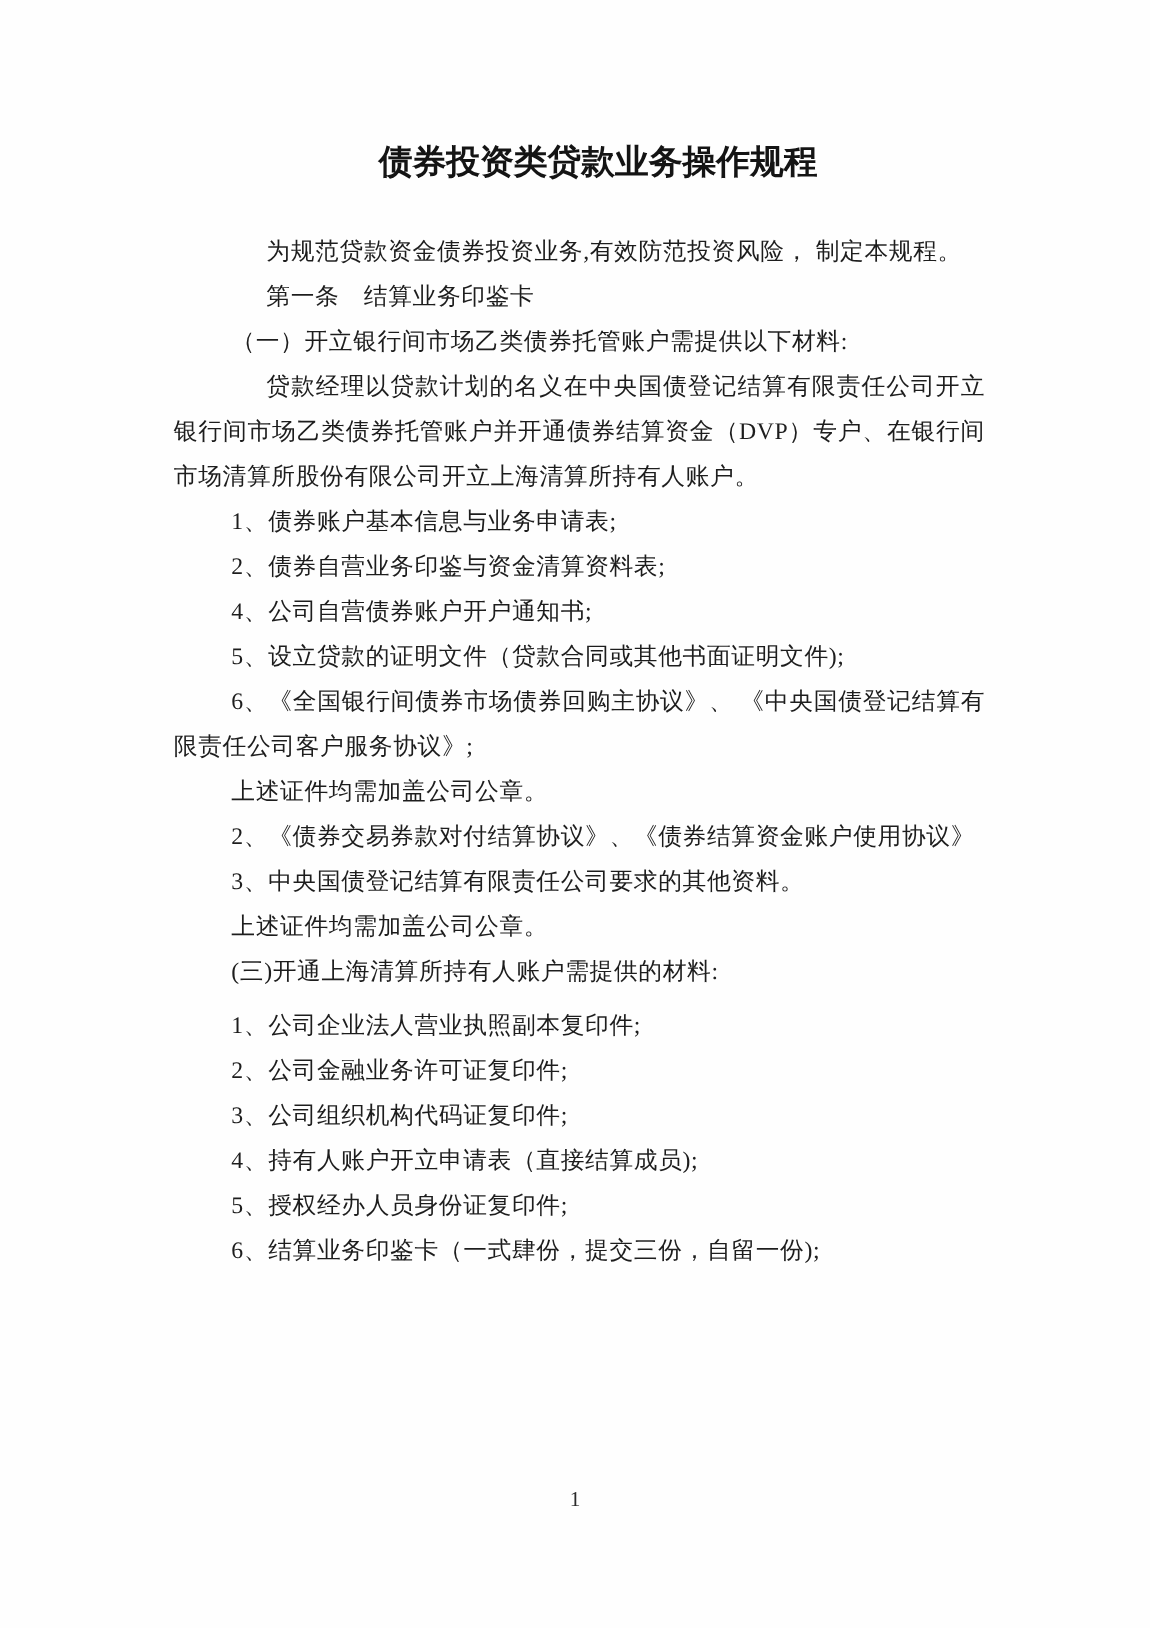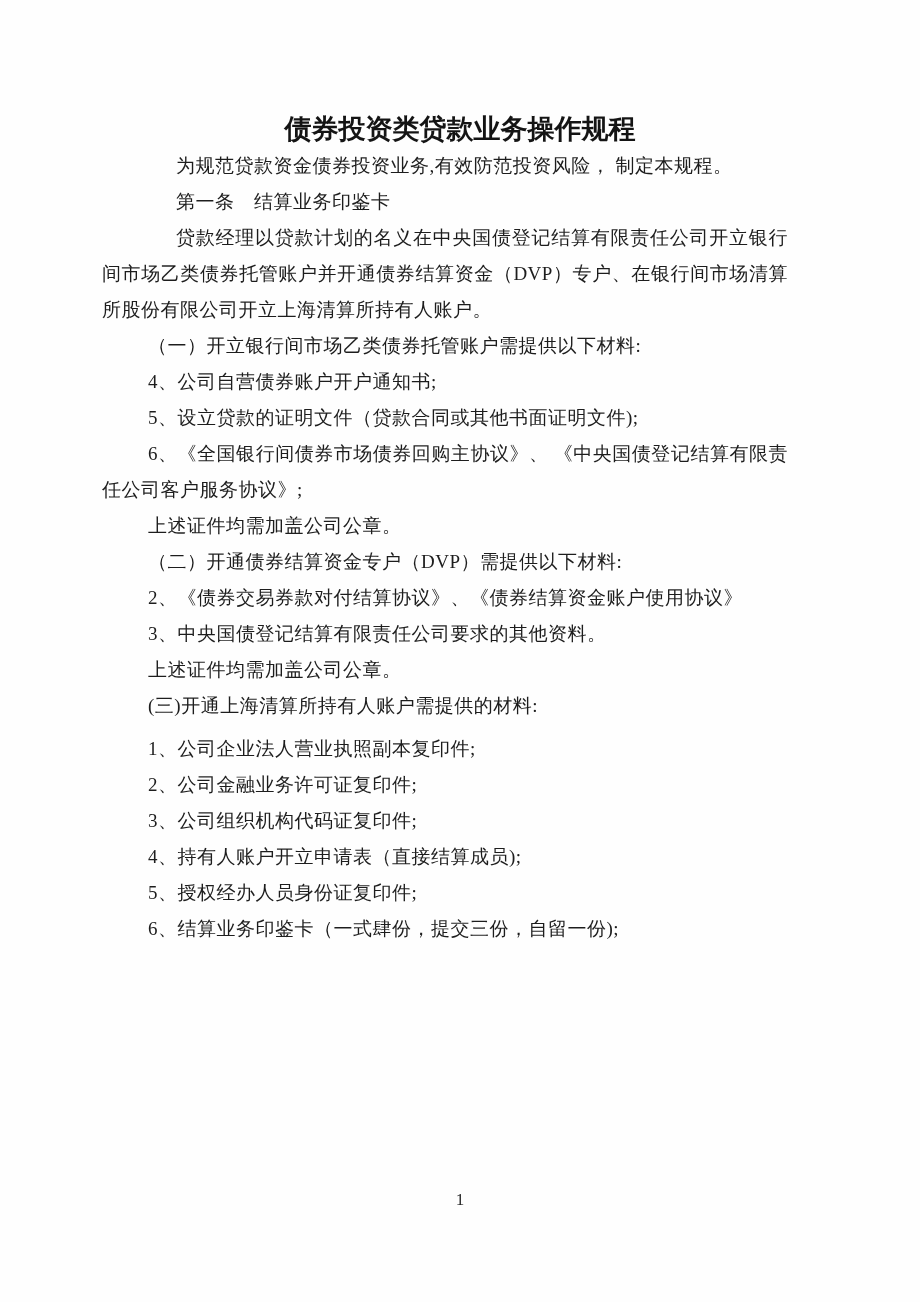--- a/index.html
+++ b/index.html
@@ -6,32 +6,34 @@
   html, body { background: #ffffff; }
 
   .page {
     position: relative;
     width: 920px;
     height: 1302px;
     background: #fefefe;
     overflow: hidden;
     font-family: "Liberation Serif", "DejaVu Serif", serif;
     color: #1d1d1d;
+    padding-left: 37px;
   }
 
   .doc-title {
     padding-top: 110px;
     text-align: center;
     font-size: 27px;
     font-weight: bold;
     line-height: 38px;
     color: #141414;
   }
 
   .doc-body {
+    margin-top: 36px;
     margin-left: 102px;
     margin-right: 132px;
   }
 
   .para {
     font-size: 19px;
     line-height: 36px;
     text-align: justify;
     letter-spacing: 0.5px;
   }
@@ -59,37 +61,38 @@
 <div class="page">
 
   <h1 class="doc-title">债券投资类贷款业务操作规程</h1>
 
   <div class="doc-body">
 
       <p class="para indent-first">为规范贷款资金债券投资业务,有效防范投资风险， 制定本规程。</p>
 
       <p class="para indent-first">第一条　结算业务印鉴卡</p>
 
+      <p class="para indent-list">（一）开立银行间市场乙类债券托管账户需提供以下材料:</p>
+
       <p class="para indent-first">贷款经理以贷款计划的名义在中央国债登记结算有限责任公司开立银行间市场乙类债券托管账户并开通债券结算资金（DVP）专户、在银行间市场清算所股份有限公司开立上海清算所持有人账户。</p>
 
-      <p class="para indent-list">（一）开立银行间市场乙类债券托管账户需提供以下材料:</p>
+      <p class="para indent-list">1、债券账户基本信息与业务申请表;</p>
 
-
+      <p class="para indent-list">2、债券自营业务印鉴与资金清算资料表;</p>
 
 
       <p class="para indent-list">4、公司自营债券账户开户通知书;</p>
 
       <p class="para indent-list">5、设立贷款的证明文件（贷款合同或其他书面证明文件);</p>
 
       <p class="para indent-list">6、《全国银行间债券市场债券回购主协议》、 《中央国债登记结算有限责任公司客户服务协议》;</p>
 
 
       <p class="para indent-list">上述证件均需加盖公司公章。</p>
 
-      <p class="para indent-list">（二）开通债券结算资金专户（DVP）需提供以下材料:</p>
 
 
       <p class="para indent-list">2、《债券交易券款对付结算协议》、《债券结算资金账户使用协议》</p>
 
       <p class="para indent-list">3、中央国债登记结算有限责任公司要求的其他资料。</p>
 
       <p class="para indent-list">上述证件均需加盖公司公章。</p>
 
       <p class="para indent-list">(三)开通上海清算所持有人账户需提供的材料:</p>
 

